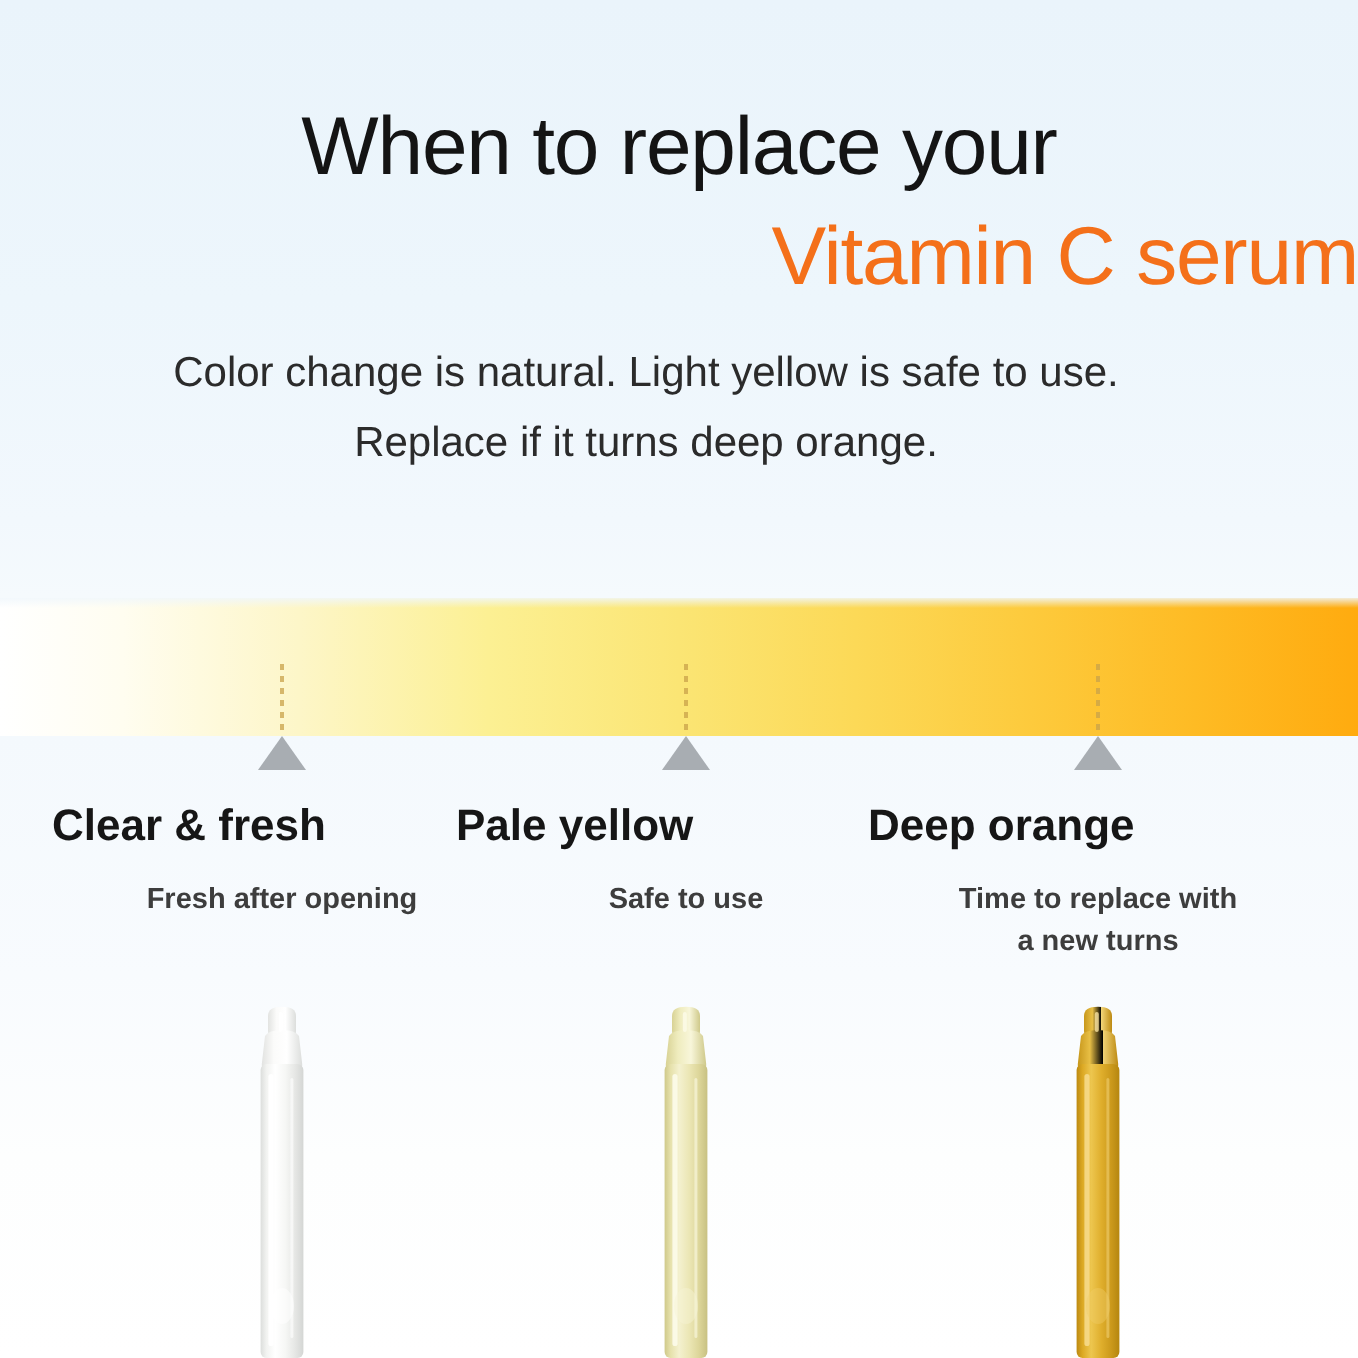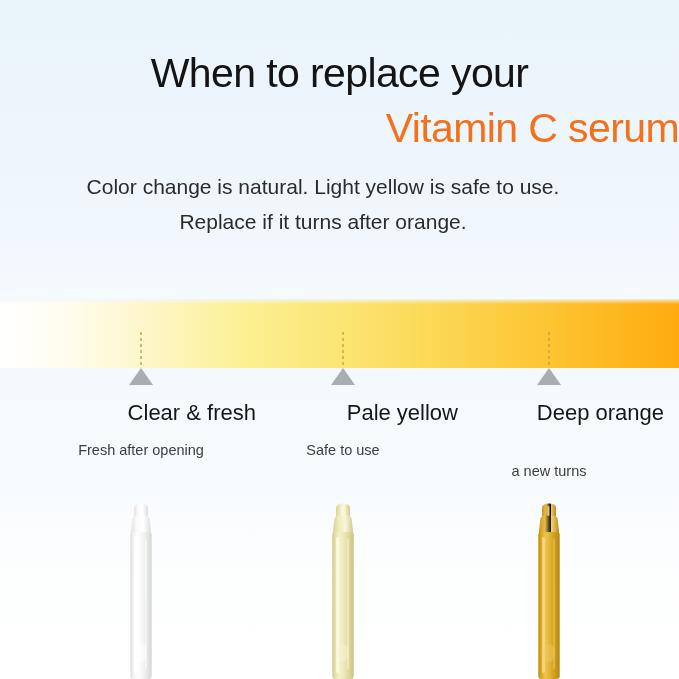--- a/index.html
+++ b/index.html
@@ -144,36 +144,36 @@
     border-left: 12px solid transparent;
     border-right: 12px solid transparent;
     border-bottom: 17px solid #a8adb2;
   }
 
   .stage-label {
     position: absolute;
     left: 0;
     top: 32px;
     width: 230px;
-    text-align: right;
+    text-align: left;
     font-size: 22px;
-    font-weight: 400;
+    font-weight: 700;
     color: #161616;
     white-space: nowrap;
   }
 
   .stage-caption {
     position: absolute;
     left: 0;
     top: 72px;
     width: 230px;
     text-align: center;
     font-size: 14.5px;
     line-height: 21px;
-    font-weight: 400;
+    font-weight: 700;
     color: #3d3d3d;
   }
 
   
   .ampoule {
     position: absolute;
     left: 50%;
     margin-left: -21px;
     top: 135px;
     width: 42px;
@@ -194,21 +194,21 @@
 </head>
 <body>
 
 <div id="infographic">
 
   <div class="header">
     <div class="title-line title-line-1">When to replace your</div>
     <div class="title-line title-line-2">Vitamin C serum</div>
     <div class="subtitle">
       <span class="subtitle-line">Color change is natural.  Light yellow is safe to use.</span>
-      <span class="subtitle-line">Replace if it turns after orange.</span>
+      <span class="subtitle-line">Replace if it turns deep orange.</span>
     </div>
   </div>
 
   <div class="gradient-band">
     <div class="band-top-fade"></div>
   </div>
 
   <div class="tick-holder" id="tick-holder-0" style="left: 141px;">
     <div class="tick-line"></div>
   </div>
@@ -288,20 +288,21 @@
           <rect x="19.4" y="3" width="2" height="10" rx="1" fill="#fcfbe9" opacity="0.8"></rect>
           <ellipse cx="21" cy="150" rx="6" ry="9" fill="#f6f3d4" opacity="0.45"></ellipse>
         </svg>
       </div>
     </div>
 
     <div class="stage" id="stage-2" style="left: 549px;">
       <div class="marker-triangle"></div>
       <div class="stage-label">Deep orange</div>
       <div class="stage-caption">
+        <span>Time to replace with</span>
         <br>
         <span>a new turns</span>
       </div>
       <div class="ampoule">
         <svg width="42" height="176" viewBox="0 0 42 176" xmlns="http://www.w3.org/2000/svg">
           <defs>
             <linearGradient id="g2body" x1="0" y1="0" x2="1" y2="0">
               <stop offset="0%" stop-color="#bd8a12"></stop>
               <stop offset="14%" stop-color="#dca924"></stop>
               <stop offset="34%" stop-color="#edc64f"></stop>

